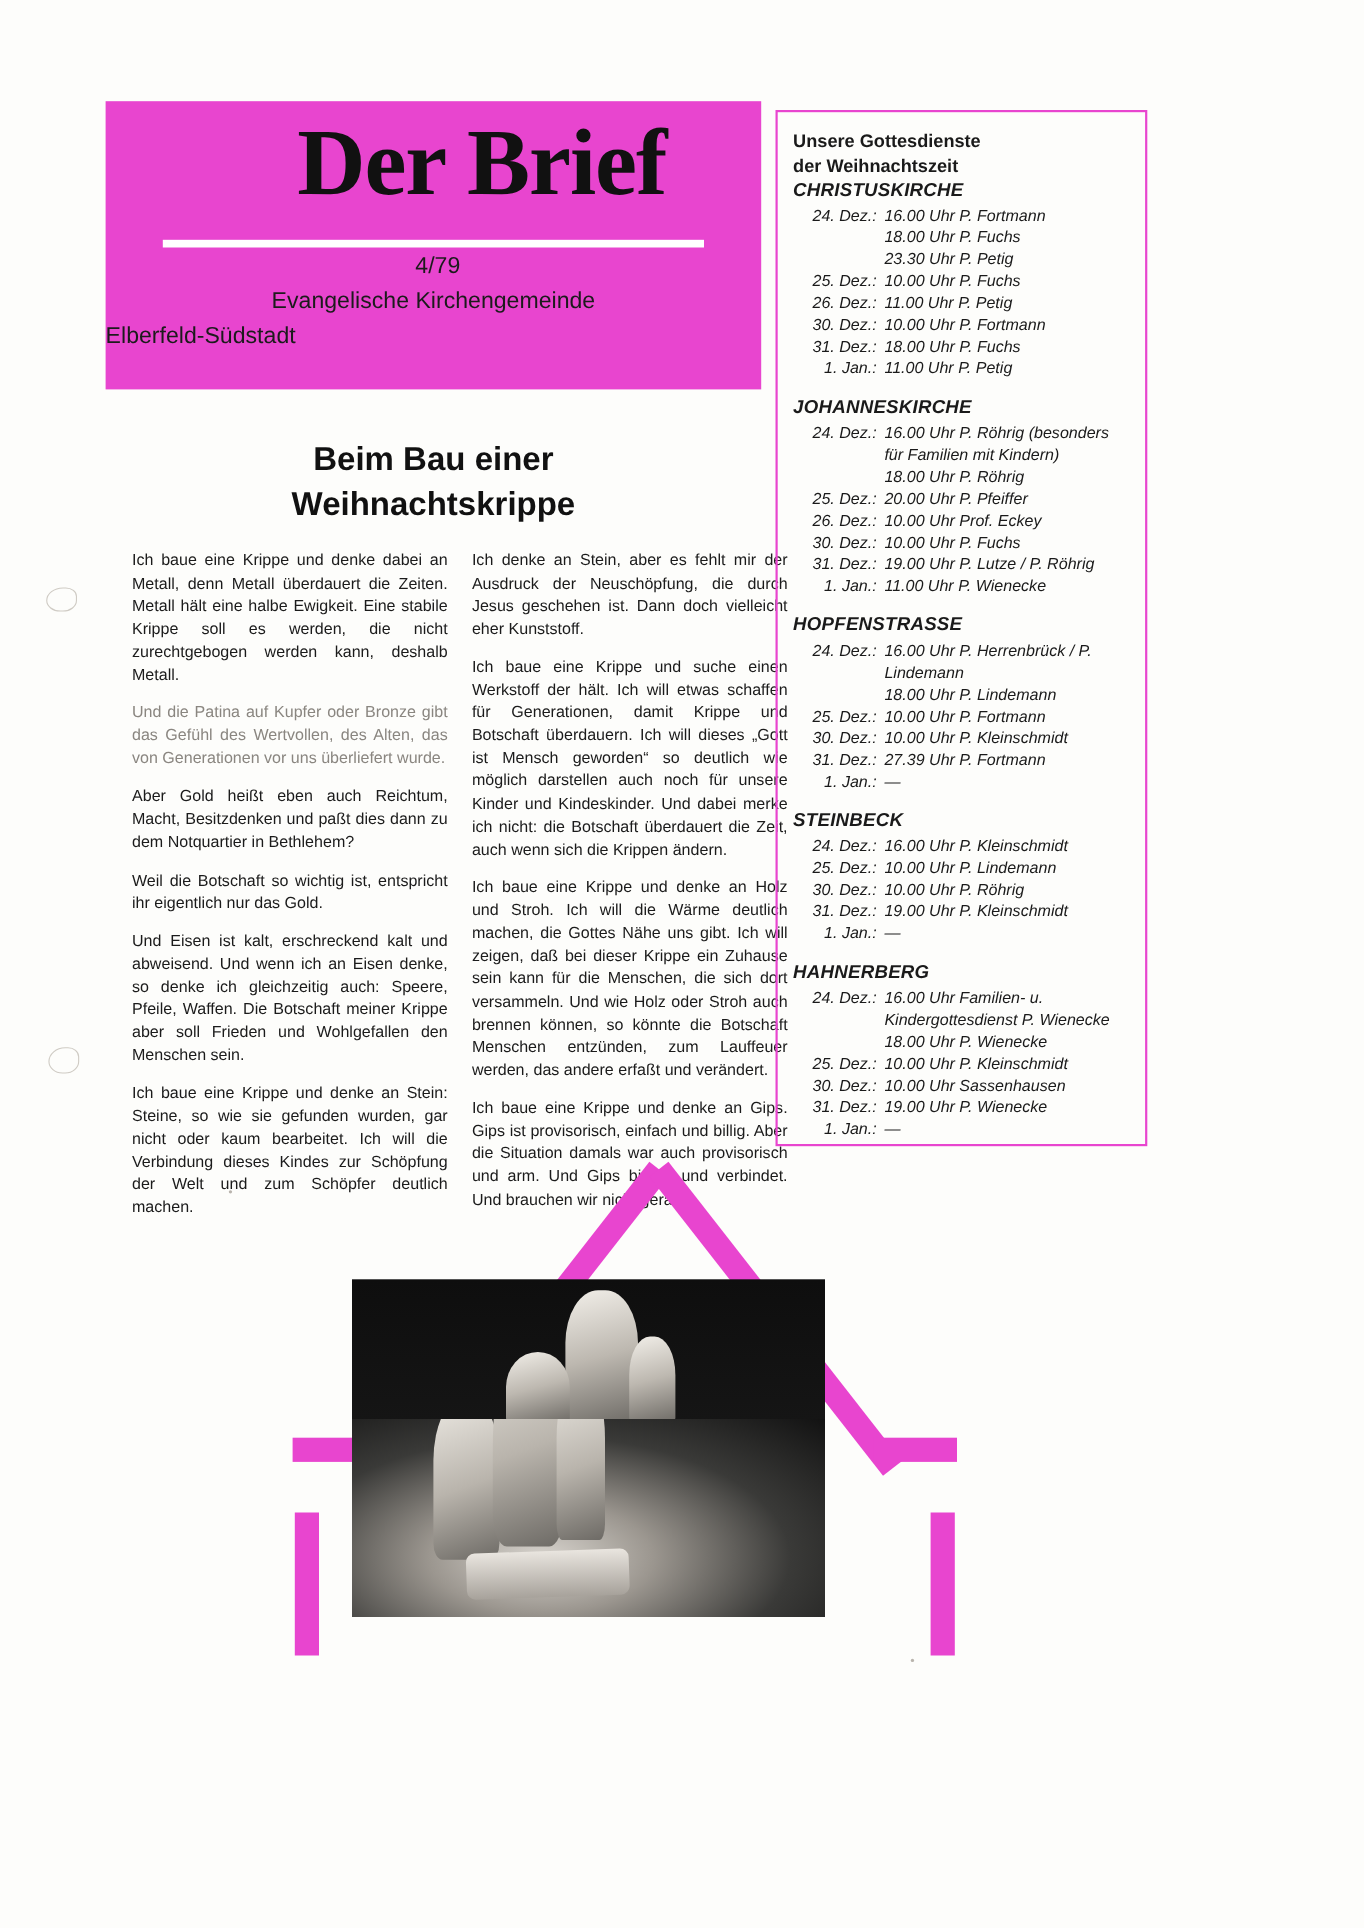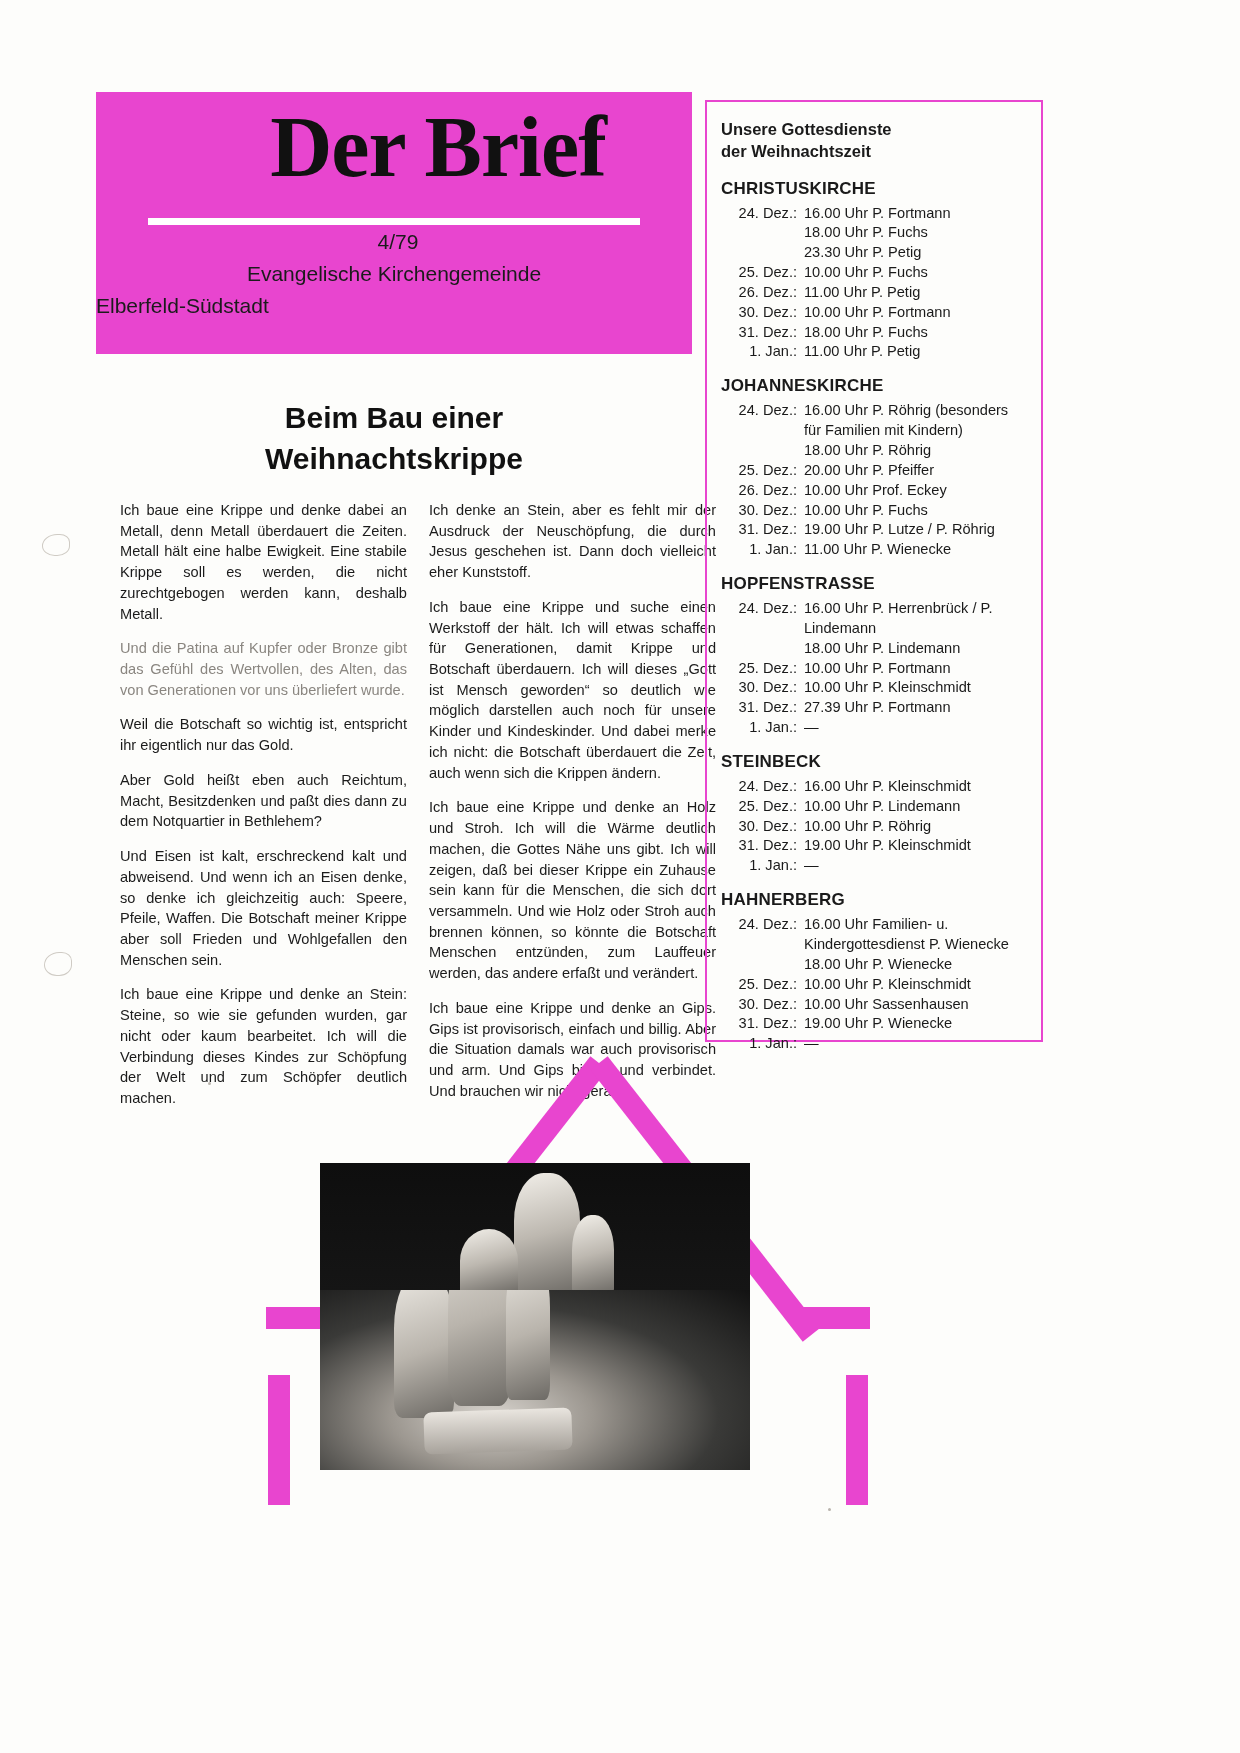--- a/index.html
+++ b/index.html
@@ -124,24 +124,24 @@
     width: 338px;
     height: 942px;
     border: 2px solid #e845cf;
     box-sizing: border-box;
     padding: 16px 14px 10px 14px;
   }
   .services-title {
     font-size: 16.5px;
     font-weight: bold;
     line-height: 1.35;
-    margin-bottom: 16px;
   }
   .svc-group {
     margin-bottom: 14px;
+    font-style: italic;
   }
   .svc-name {
     font-size: 17px;
     font-weight: bold;
     letter-spacing: 0.2px;
     margin-bottom: 5px;
   }
   .svc-line {
     display: flex;
     font-size: 14.6px;
@@ -282,22 +282,22 @@
 
   <div class="article-headline">
     <div>Beim Bau einer</div>
     <div>Weihnachtskrippe</div>
   </div>
 
   <div class="body-cols">
     <div class="col">
       <p>Ich baue eine Krippe und denke dabei an Metall, denn Metall überdauert die Zeiten. Metall hält eine halbe Ewigkeit. Eine stabile Krippe soll es werden, die nicht zurechtgebogen werden kann, deshalb Metall.</p>
       <p class="faded">Und die Patina auf Kupfer oder Bronze gibt das Gefühl des Wertvollen, des Alten, das von Generationen vor uns überliefert wurde.</p>
+      <p>Aber Gold heißt eben auch Reichtum, Macht, Besitzdenken und paßt dies dann zu dem Notquartier in Bethlehem?</p>
       <p>Weil die Botschaft so wichtig ist, entspricht ihr eigentlich nur das Gold.</p>
-      <p>Aber Gold heißt eben auch Reichtum, Macht, Besitzdenken und paßt dies dann zu dem Notquartier in Bethlehem?</p>
       <p>Und Eisen ist kalt, erschreckend kalt und abweisend. Und wenn ich an Eisen denke, so denke ich gleichzeitig auch: Speere, Pfeile, Waffen. Die Botschaft meiner Krippe aber soll Frieden und Wohlgefallen den Menschen sein.</p>
       <p class="tight">Ich baue eine Krippe und denke an Stein: Steine, so wie sie gefunden wurden, gar nicht oder kaum bearbeitet. Ich will die Verbindung dieses Kindes zur Schöpfung der Welt und zum Schöpfer deutlich machen.</p>
     </div>
     <div class="col">
       <p>Ich denke an Stein, aber es fehlt mir der Ausdruck der Neuschöpfung, die durch Jesus geschehen ist. Dann doch vielleicht eher Kunststoff.</p>
       <p>Ich baue eine Krippe und suche einen Werkstoff der hält. Ich will etwas schaffen für Generationen, damit Krippe und Botschaft überdauern. Ich will dieses „Gott ist Mensch geworden“ so deutlich wie möglich darstellen auch noch für unsere Kinder und Kindeskinder. Und dabei merke ich nicht: die Botschaft überdauert die Zeit, auch wenn sich die Krippen ändern.</p>
       <p>Ich baue eine Krippe und denke an Holz und Stroh. Ich will die Wärme deutlich machen, die Gottes Nähe uns gibt. Ich will zeigen, daß bei dieser Krippe ein Zuhause sein kann für die Menschen, die sich dort versammeln. Und wie Holz oder Stroh auch brennen können, so könnte die Botschaft Menschen entzünden, zum Lauffeuer werden, das andere erfaßt und verändert.</p>
       <p class="tight">Ich baue eine Krippe und denke an Gips. Gips ist provisorisch, einfach und billig. Aber die Situation damals war auch provisorisch und arm. Und Gips bindet und verbindet. Und brauchen wir nicht gerade</p>
     </div>
   </div>

